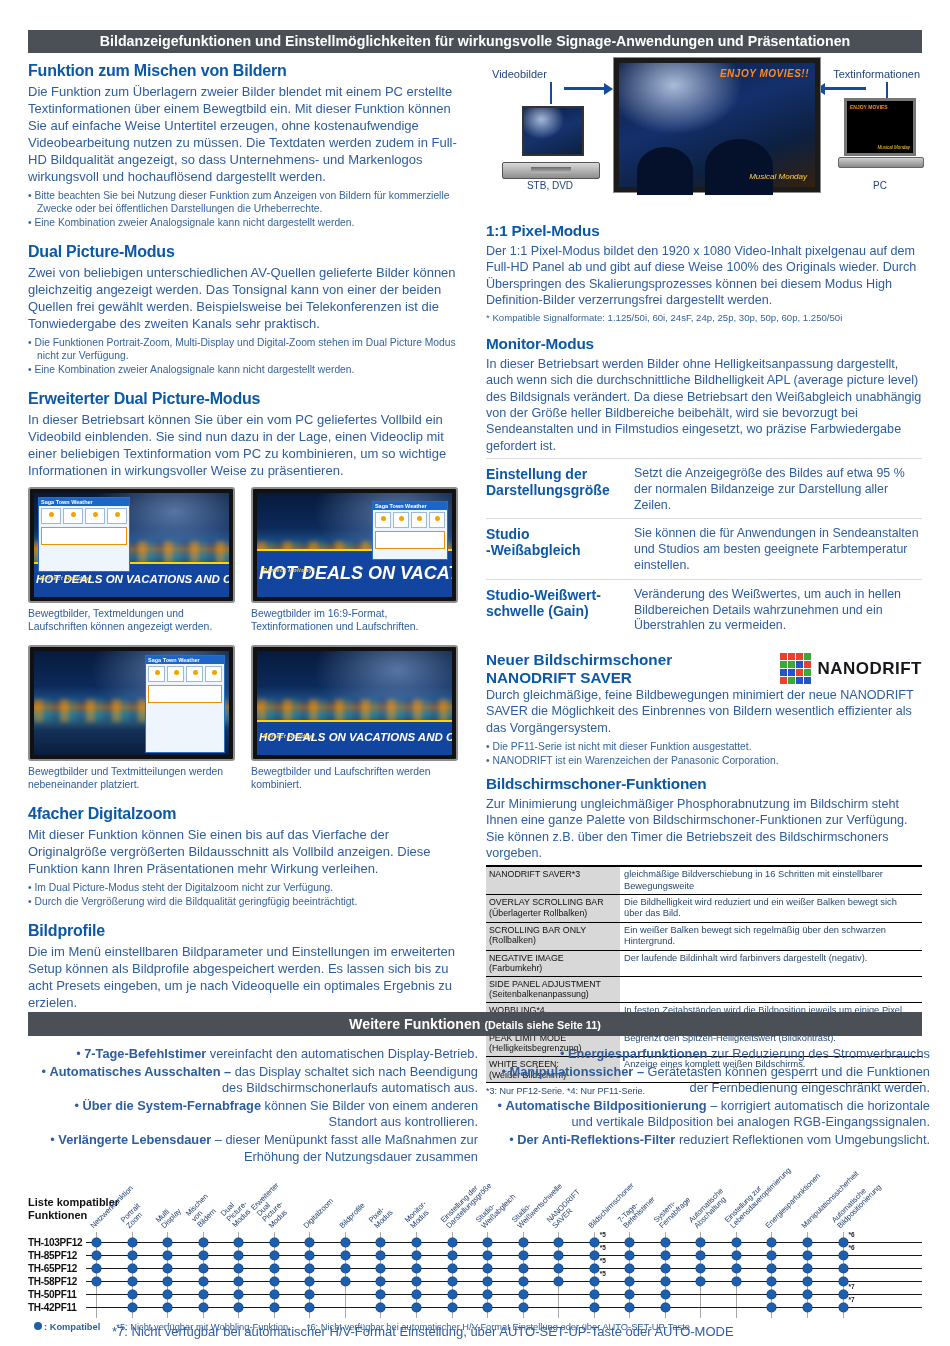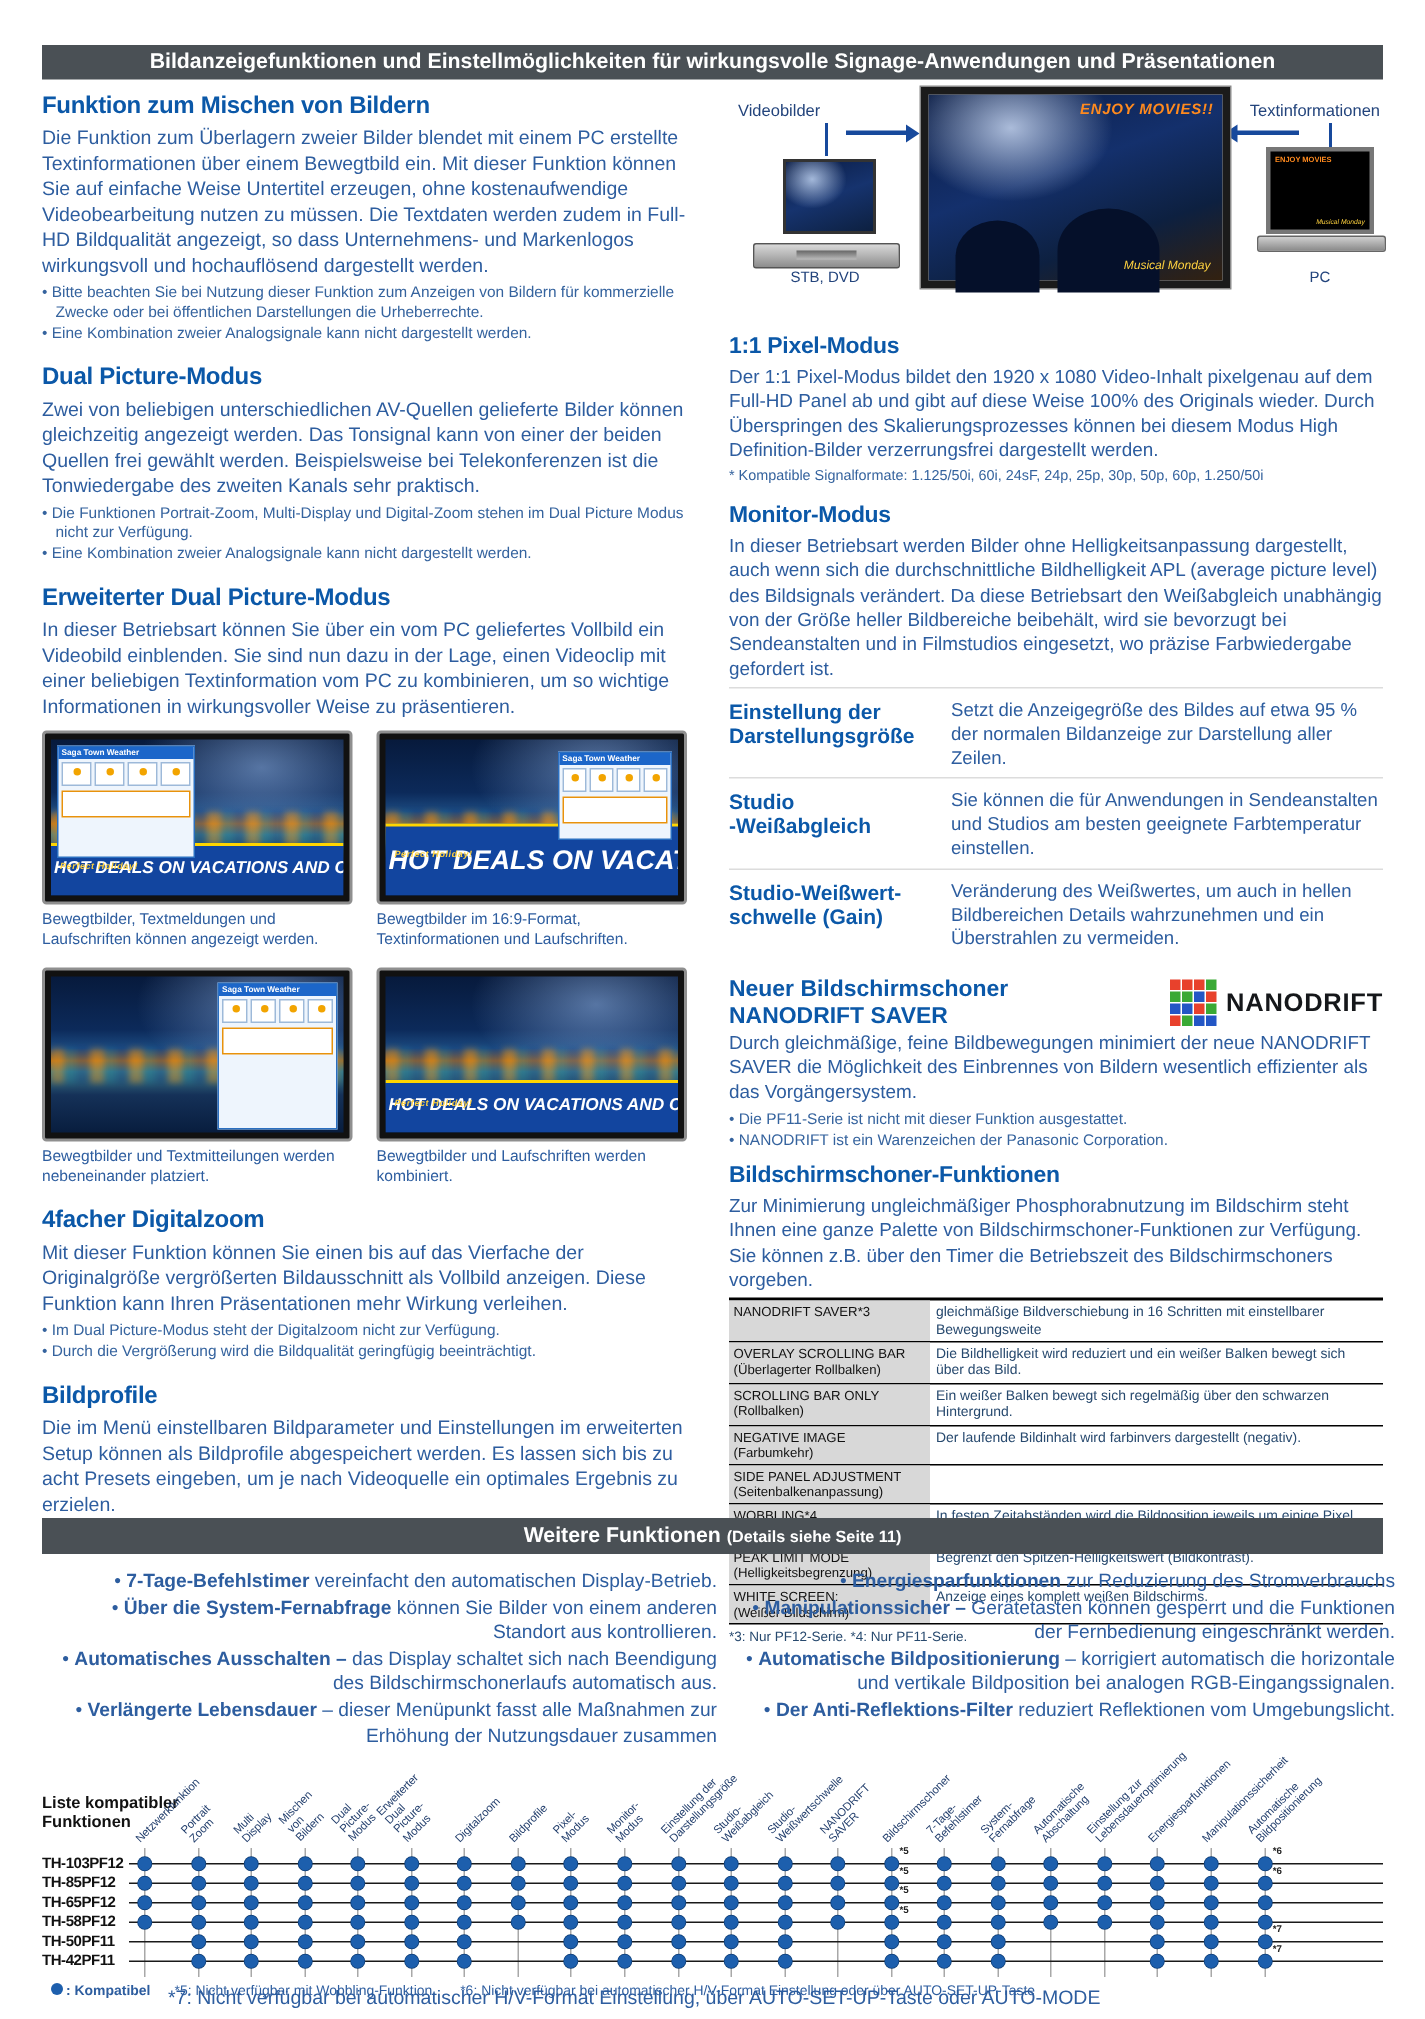--- a/index.html
+++ b/index.html
@@ -331,22 +331,22 @@
         </div>
       </div>
     <div id="ss-foot">*3: Nur PF12-Serie.  *4: Nur PF11-Serie.</div>
   </div>
 
   <div class="banner" id="banner-weitere">
     <span>Weitere Funktionen </span><span class="sub">(Details siehe Seite 11)</span>
   </div>
   <ul class="biglist" id="bul-left">
       <li>• <b>7-Tage-Befehlstimer</b> vereinfacht den automatischen Display-Betrieb.</li>
+      <li>• <b>Automatisches Ausschalten –</b> das Display schaltet sich nach Beendigung des Bildschirmschonerlaufs automatisch aus.</li>
       <li>• <b>Über die System-Fernabfrage</b> können Sie Bilder von einem anderen Standort aus kontrollieren.</li>
-      <li>• <b>Automatisches Ausschalten –</b> das Display schaltet sich nach Beendigung des Bildschirmschonerlaufs automatisch aus.</li>
       <li>• <b>Verlängerte Lebensdauer</b> – dieser Menüpunkt fasst alle Maßnahmen zur Erhöhung der Nutzungsdauer zusammen</li>
     </ul>
   <ul class="biglist" id="bul-right">
       <li>• <b>Energiesparfunktionen</b> zur Reduzierung des Stromverbrauchs</li>
       <li>• <b>Manipulationssicher –</b> Gerätetasten können gesperrt und die Funktionen der Fernbedienung eingeschränkt werden.</li>
       <li>• <b>Automatische Bildpositionierung</b> – korrigiert automatisch die horizontale und vertikale Bildposition bei analogen RGB-Eingangssignalen.</li>
       <li>• <b>Der Anti-Reflektions-Filter</b> reduziert Reflektionen vom Umgebungslicht.</li>
     </ul>
 
   <div id="matrix">

